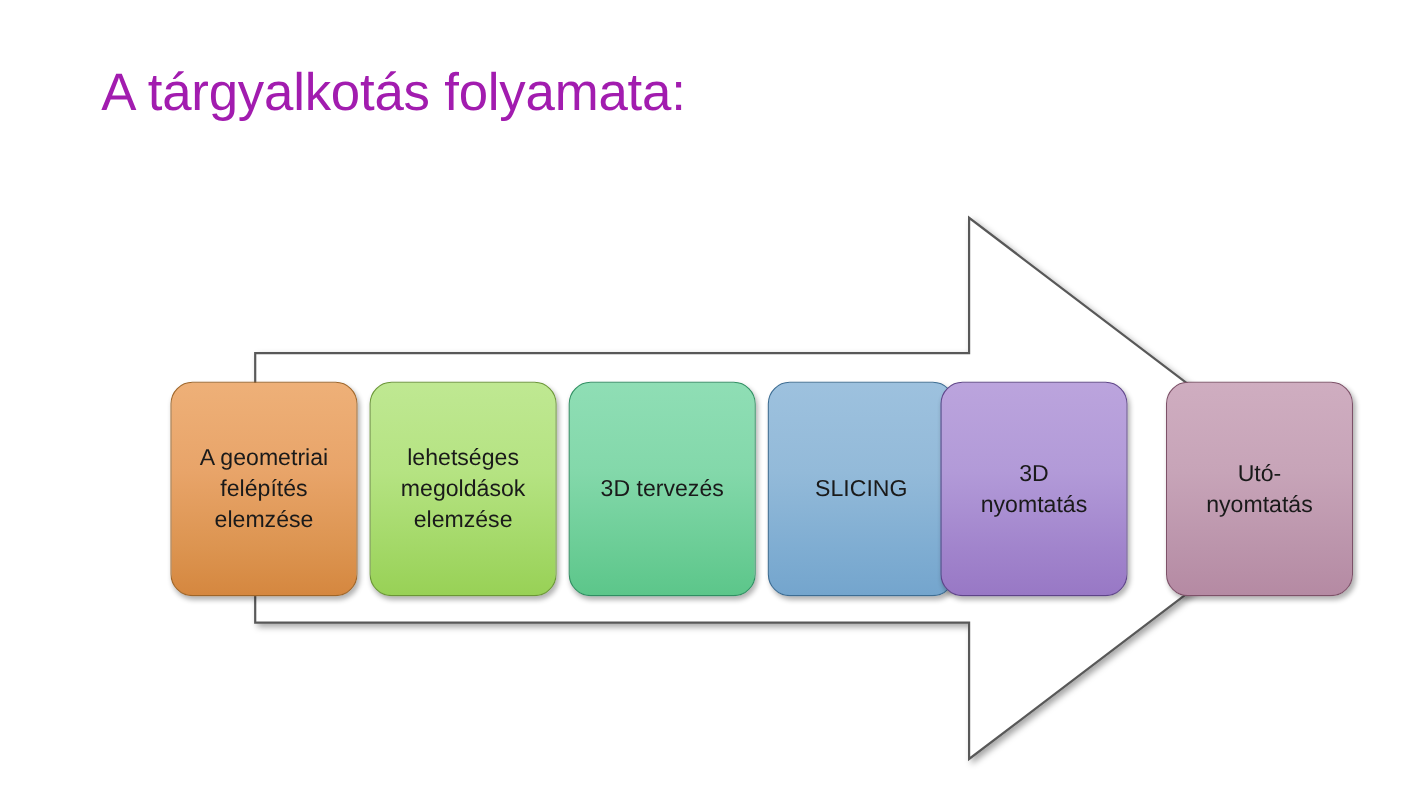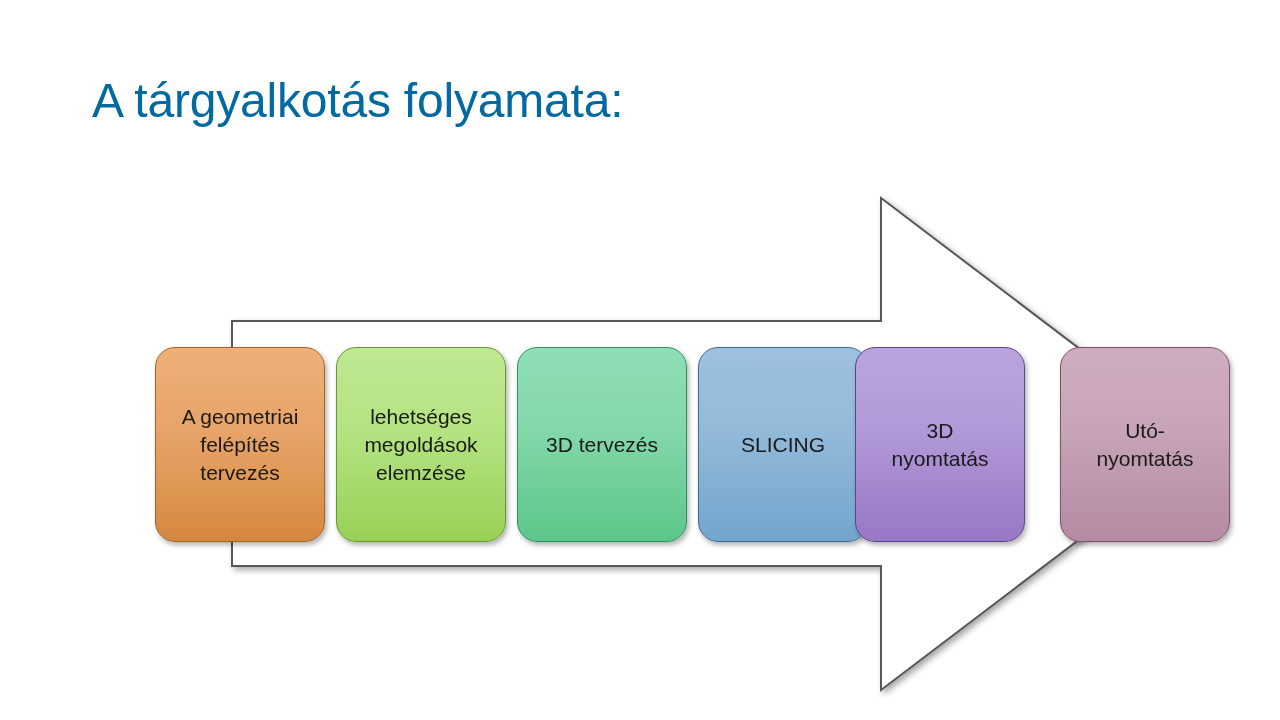--- a/index.html
+++ b/index.html
@@ -19,25 +19,25 @@
     position: absolute;
     inset: 0;
     width: 1280px;
     height: 720px;
     background: #ffffff;
   }
 
   #slide-title {
     position: absolute;
     left: 92px;
-    top: 70px;
+    top: 54px;
     font-size: 48px;
     line-height: 62px;
     font-weight: 400;
-    color: #0369a1;
+    color: #a21caf;
     letter-spacing: -0.2px;
     white-space: nowrap;
   }
 
   
   #process-arrow {
     position: absolute;
     left: 0;
     top: 0;
     width: 1280px;
@@ -98,21 +98,21 @@
       </filter>
     </defs>
     <polygon points="232,321 881,321 881,198 1205,444 881,690 881,566 232,566" fill="#ffffff" stroke="#595959" stroke-width="2" stroke-linejoin="miter" filter="url(#arrowShadow)"></polygon>
   </svg>
 
   <div id="process-steps">
 
     <div class="step-box s0">
       <span class="step-label">A geometriai
 felépítés
-tervezés</span>
+elemzése</span>
     </div>
 
     <div class="step-box s1">
       <span class="step-label">lehetséges
 megoldások
 elemzése</span>
     </div>
 
     <div class="step-box s2">
       <span class="step-label">3D tervezés</span>

